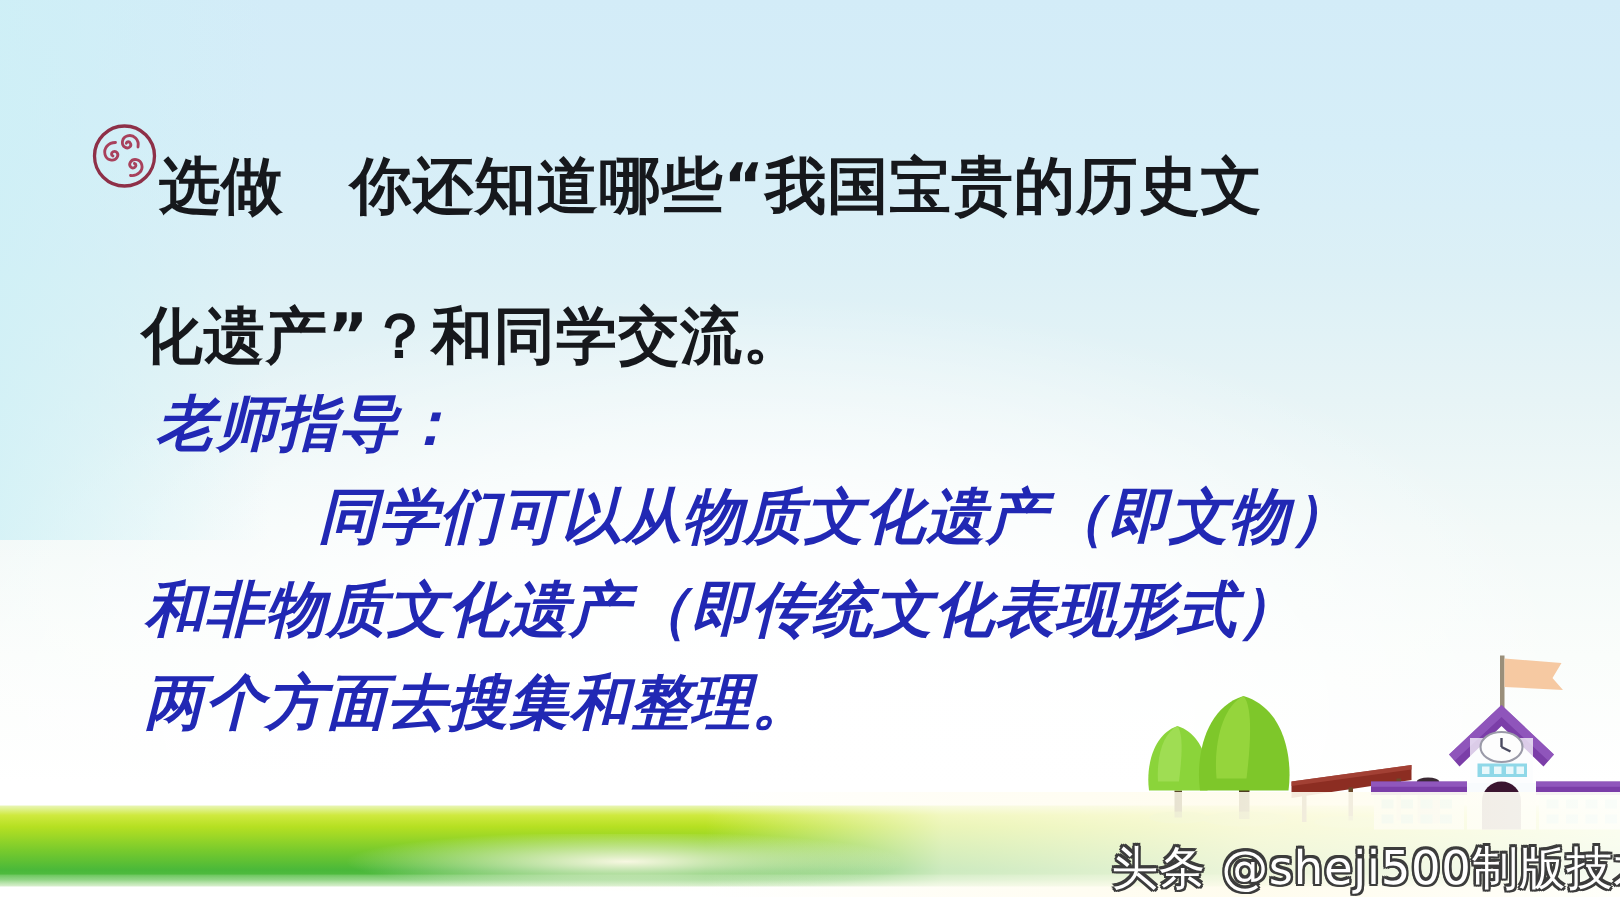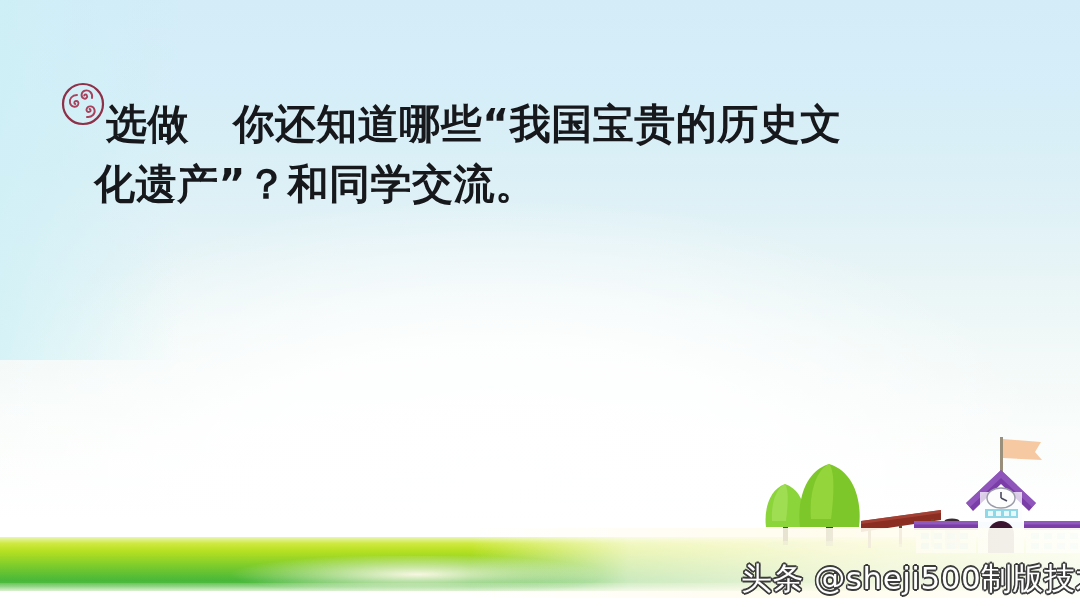--- a/index.html
+++ b/index.html
@@ -92,21 +92,21 @@
   .heading-line {
     font-family: "DejaVu Sans", "Liberation Sans", sans-serif;
     font-weight: bold;
     font-size: 41px;
     line-height: 60px;
     color: #16181c;
     letter-spacing: 0.5px;
     white-space: pre;
   }
   .heading-line.l1 { padding-left: 48px; margin-top: 20px; }
-  .heading-line.l2 { padding-left: 36px; }
+  .heading-line.l2 { padding-left: 36px; margin-top: 40px; }
 
   .spiral-icon {
     position: absolute;
     left: 3px;
     top: 8px;
     width: 44px;
     height: 44px;
   }
 
   
@@ -257,16 +257,22 @@
     <svg class="spiral-icon" viewBox="0 0 44 44">
       <circle cx="22" cy="22" r="20" fill="none" stroke="#8e3048" stroke-width="2.2"></circle>
       <path d="M16 13 C11 13 8 17 9 21 C10 25 15 26 17 23 C18.6 20.6 16.4 18.2 14.4 19.2 C13 19.9 13 21.7 14.3 22" fill="none" stroke="#a8415c" stroke-width="1.9" stroke-linecap="round"></path>
       <path d="M31 16 C32 11 28 7.5 24 8.6 C20.2 9.6 19.4 14.4 22.4 16.2 C24.8 17.6 27 15.3 25.9 13.4 C25.2 12.1 23.5 12.2 23.2 13.5" fill="none" stroke="#a8415c" stroke-width="1.9" stroke-linecap="round"></path>
       <path d="M26 35 C31 35.6 34.6 31.6 33.5 27.7 C32.5 24 27.7 23.2 25.9 26.2 C24.5 28.6 26.8 30.8 28.7 29.7 C30 29 29.9 27.3 28.6 27" fill="none" stroke="#a8415c" stroke-width="1.9" stroke-linecap="round"></path>
     </svg>
     <div class="heading-line l1">选做   你还知道哪些“我国宝贵的历史文</div>
     <div class="heading-line l2">化遗产”？和同学交流。</div>
   </div>
 
+  <div class="blue-block">
+    <div class="blue-line">老师指导：</div>
+    <div class="blue-line indent">同学们可以从物质文化遗产（即文物）</div>
+    <div class="blue-line neg">和非物质文化遗产（即传统文化表现形式）</div>
+    <div class="blue-line neg">两个方面去搜集和整理。</div>
+  </div>
 
   <div class="watermark">头条 @sheji500制版技术</div>
 
 </div>
 
 </body></html>

